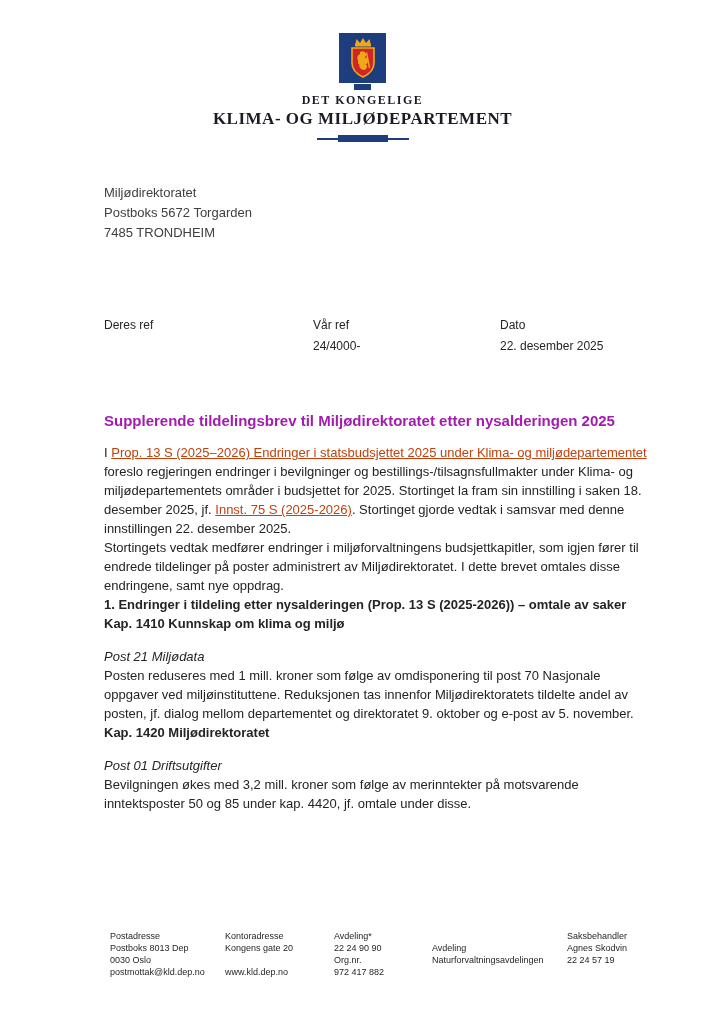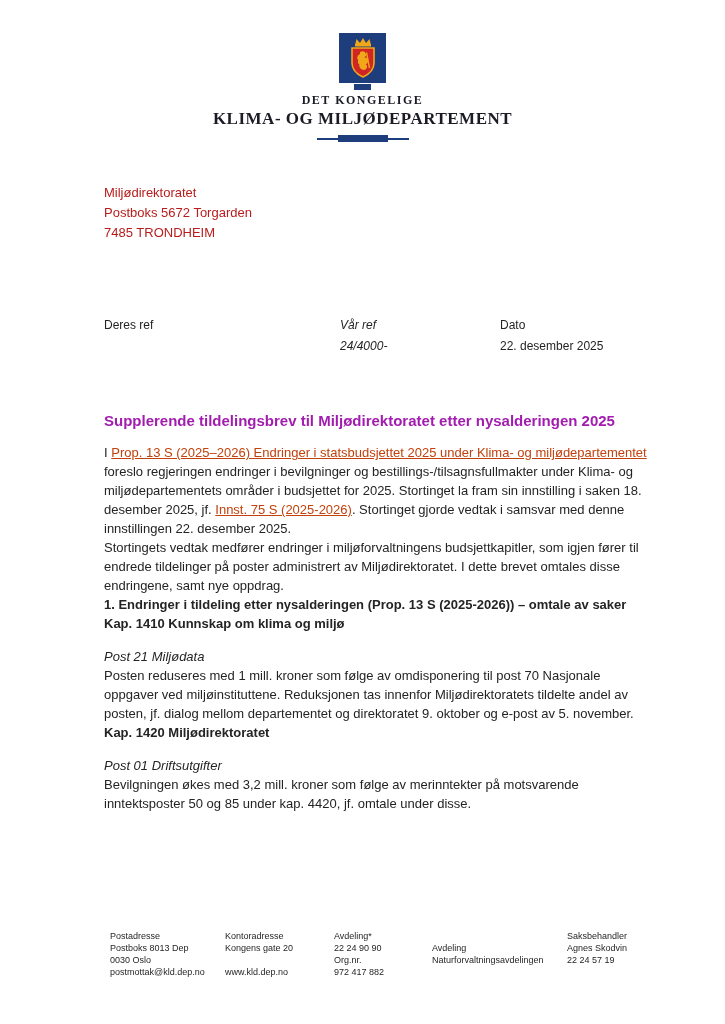--- a/index.html
+++ b/index.html
@@ -18,27 +18,27 @@
   }
   .logo-line2{
     font-family:"Liberation Serif","DejaVu Serif",serif;font-weight:bold;
     font-size:17px;letter-spacing:0.5px;color:#1b1b26;white-space:nowrap;margin-top:1px;
   }
   .logo-deco{position:relative;margin-top:6px;width:92px;height:7px;}
   .logo-deco .deco-line{position:absolute;top:3px;left:0;width:92px;height:1.5px;background:#1e3d7d;}
   .logo-deco .deco-bar{position:absolute;top:0;left:21px;width:50px;height:7px;background:#1e3d7d;}
 
   
-  .recipient{position:absolute;left:104px;top:183px;font-size:13px;line-height:20px;color:#b91c1c;}
+  .recipient{position:absolute;left:104px;top:183px;font-size:13px;line-height:20px;color:#404040;}
 
   
   .refrow{position:absolute;left:104px;top:318px;width:552px;font-size:12px;color:#242424;}
   .ref-col{position:absolute;top:0;}
   .ref-col.c0{left:0;}
-  .ref-col.c1{left:236px;font-style:italic;}
+  .ref-col.c1{left:209px;}
   .ref-col.c2{left:396px;}
   .ref-label{line-height:14px;}
   .ref-value{margin-top:7px;line-height:14px;min-height:14px;}
 
   
   .title{position:absolute;left:104px;top:412px;font-size:15px;font-weight:bold;color:#a21caf;white-space:nowrap;}
   .body-flow{position:absolute;left:104px;top:443px;width:550px;font-size:13px;line-height:19px;color:#242424;}
   .body-flow p{margin:0;}
   .p-gap20{margin-top:20px;}
   .h-sec{margin-top:13px;font-weight:bold;white-space:nowrap;}

